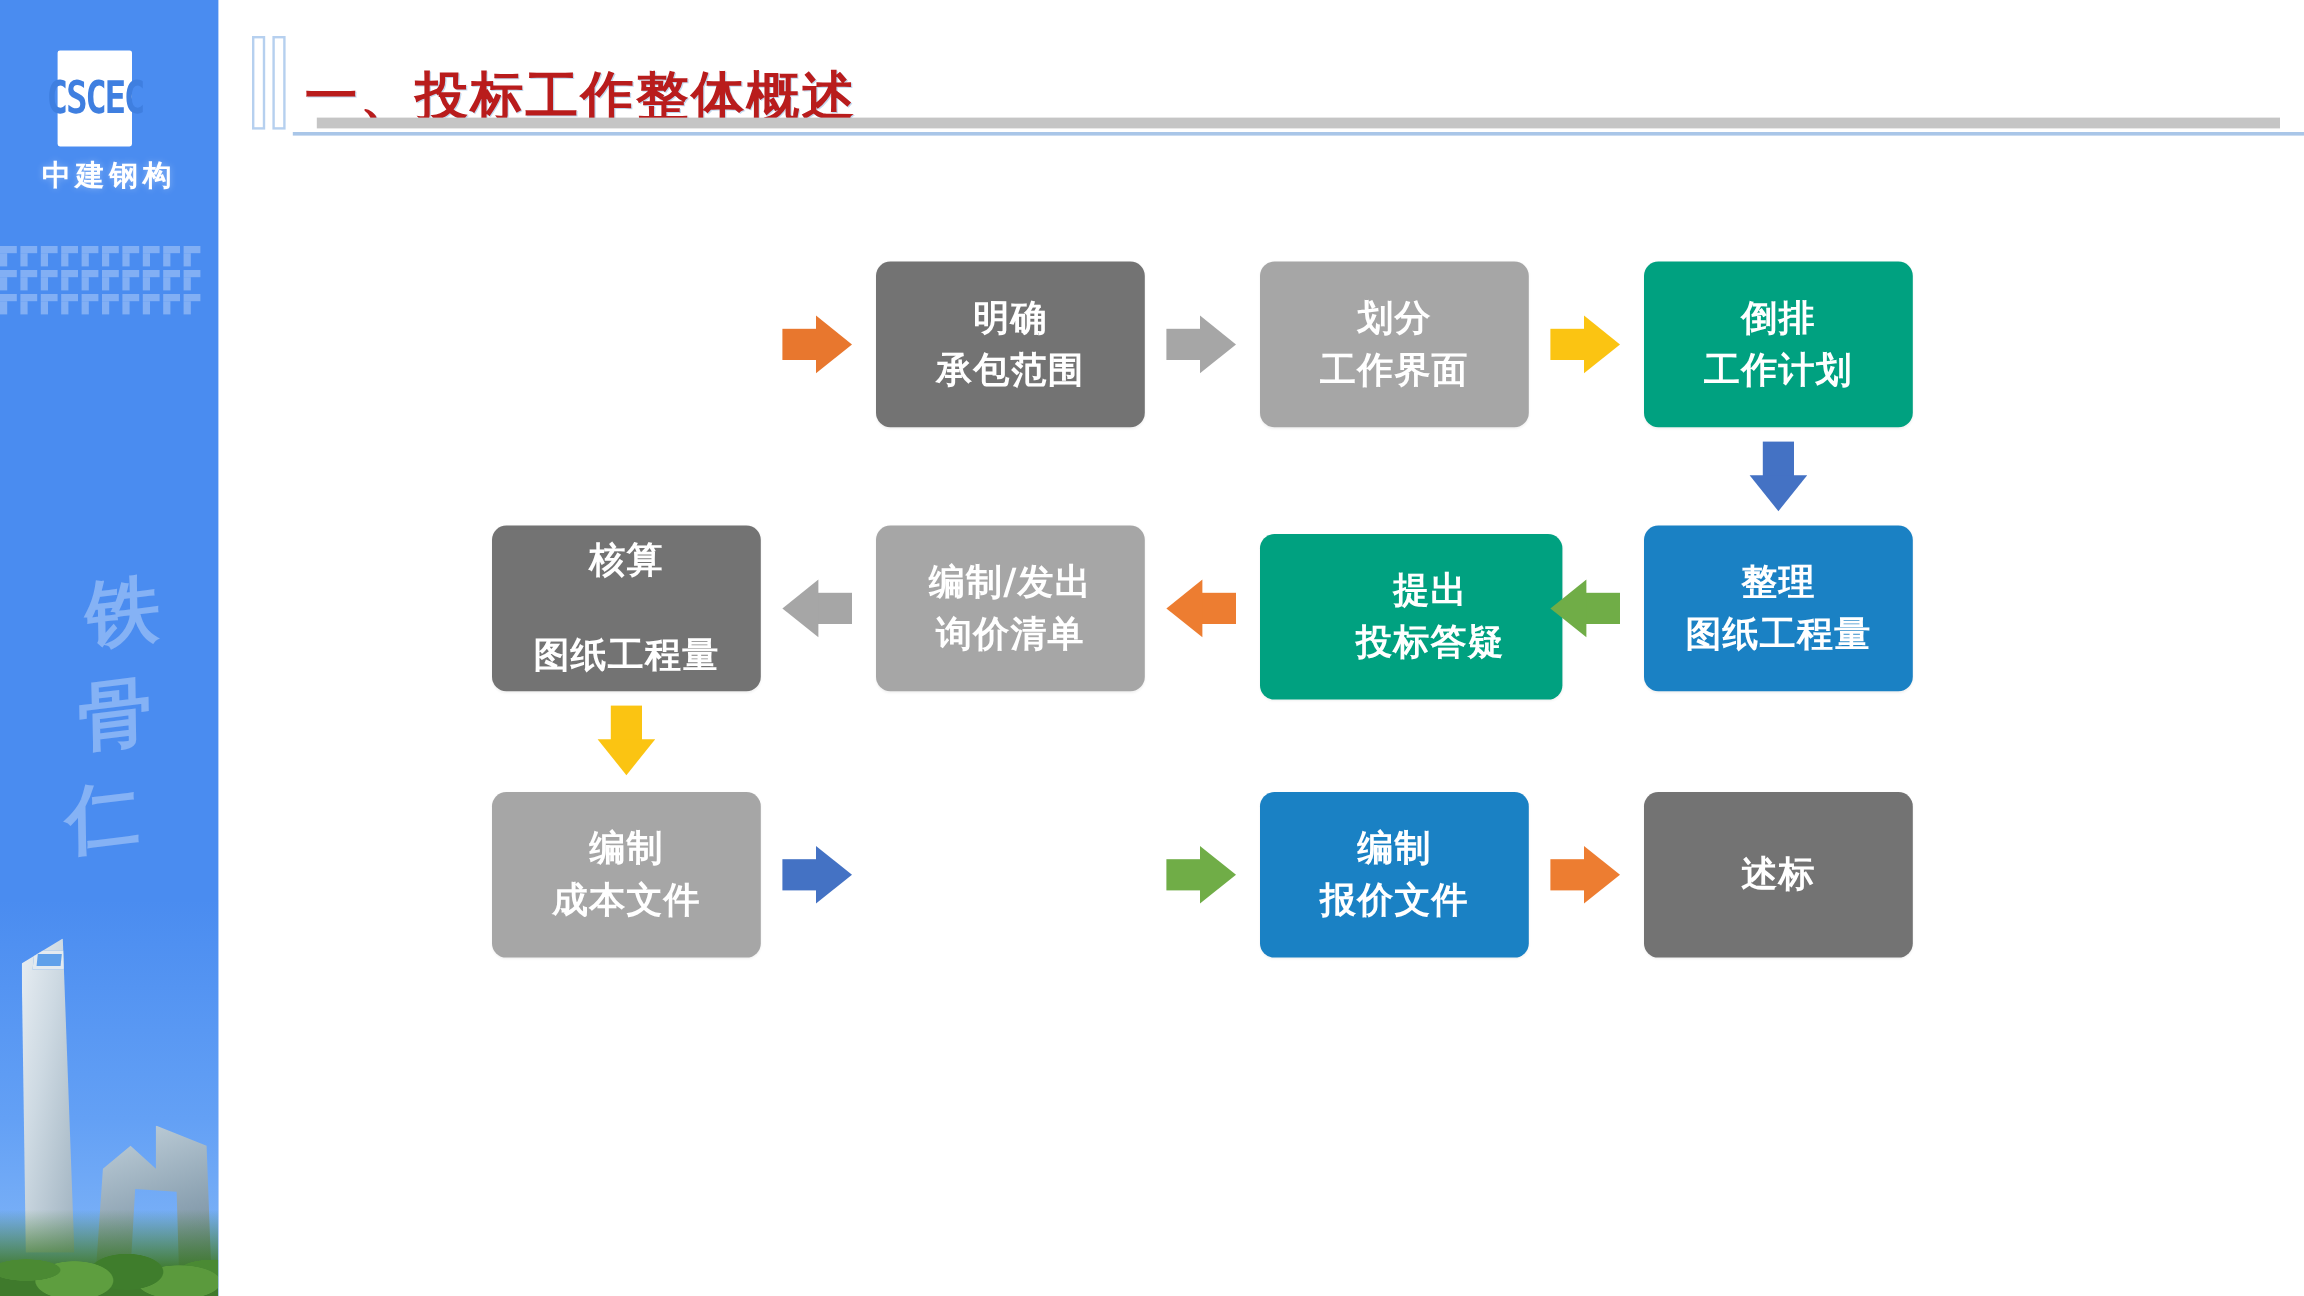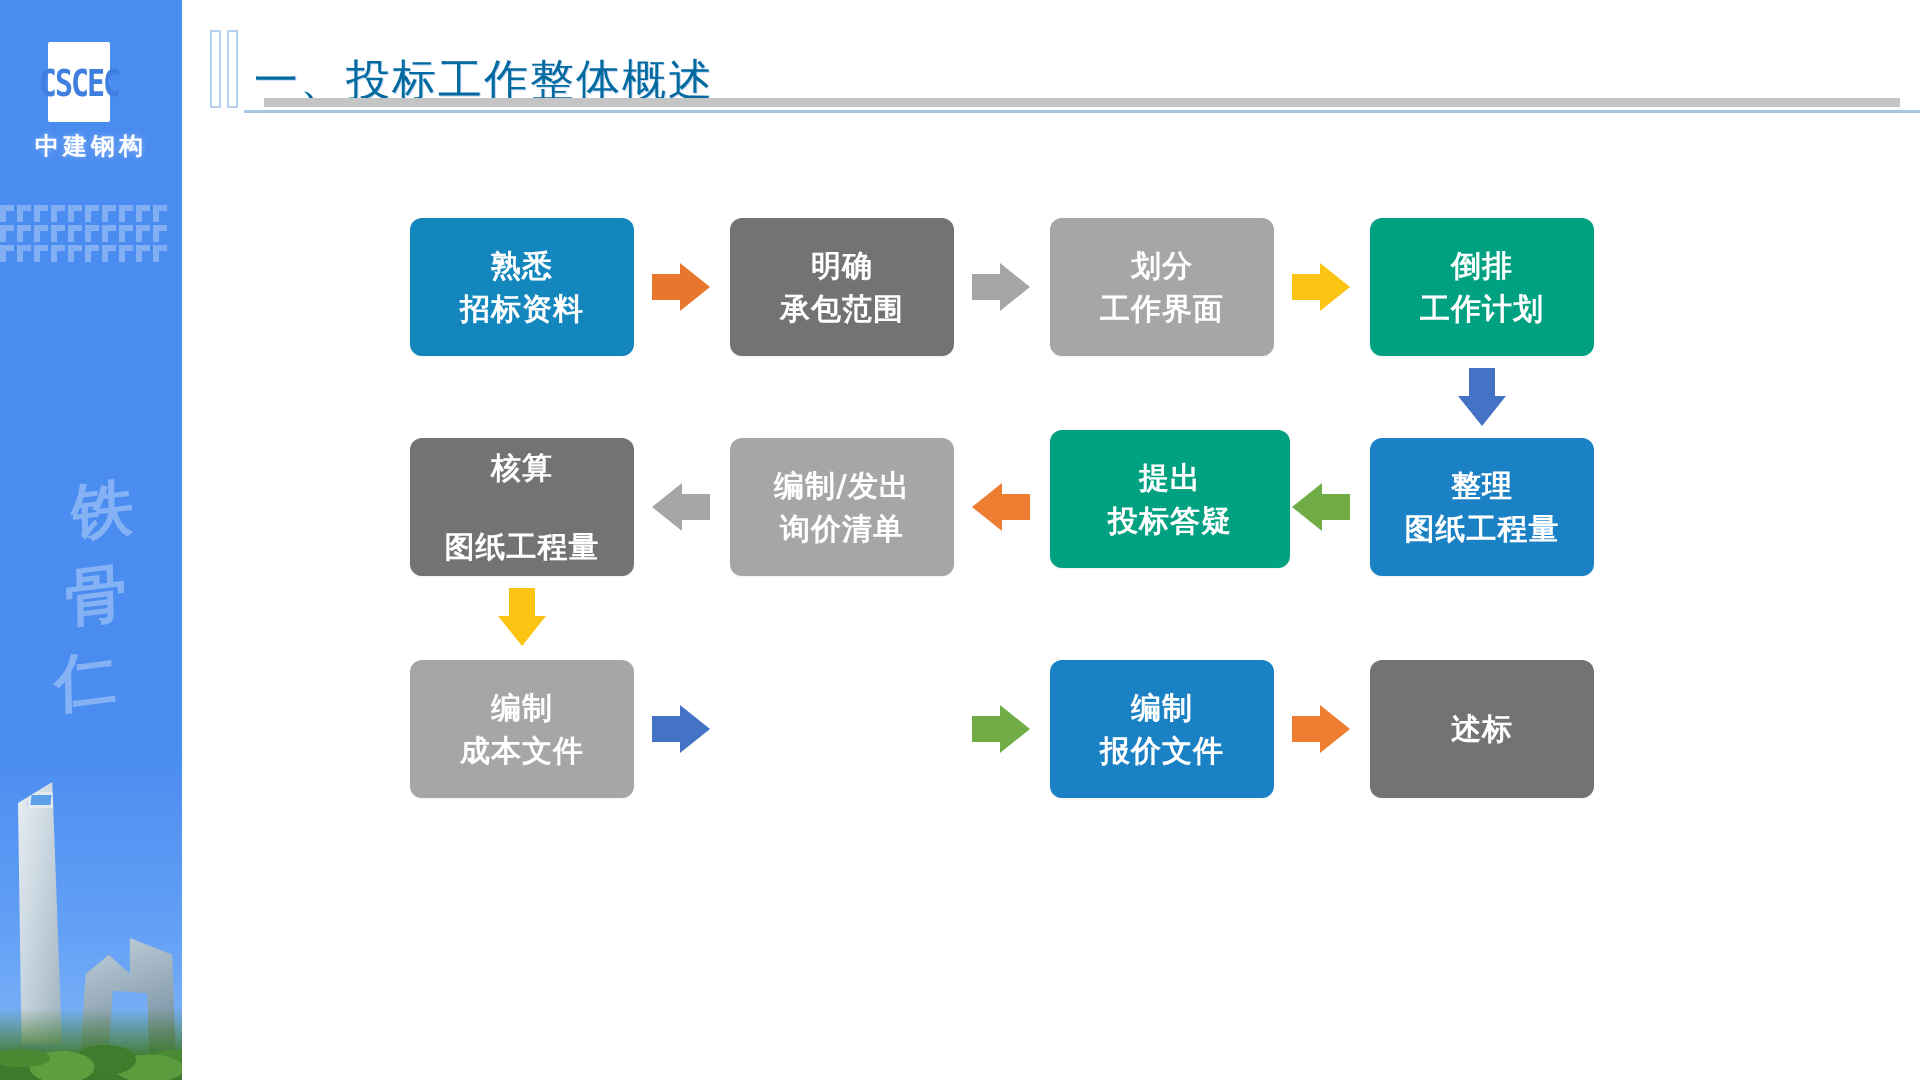--- a/index.html
+++ b/index.html
@@ -92,21 +92,21 @@
   .header{position:absolute;left:182px;top:0;right:0;height:120px;}
   .hdr-bars{position:absolute;left:28px;top:30px;width:34px;height:78px;}
   .hdr-bars .b{
     position:absolute;top:0;width:11px;height:78px;
     border:2px solid #b6d0ef;box-sizing:border-box;background:#fff;
   }
   .hdr-bars .b1{left:0;}
   .hdr-bars .b2{left:17px;}
   .page-title{
     position:absolute;left:72px;top:22px;
-    font-size:44px;font-weight:400;color:#0369a1;
+    font-size:44px;font-weight:700;color:#b91c1c;
     letter-spacing:2px;white-space:nowrap;
     text-shadow:1px 1px 0 rgba(120,170,220,.45);
   }
   .hdr-rule-grey{
     position:absolute;left:82px;top:98px;right:20px;height:9px;background:#c5c5c5;
   }
   .hdr-rule-blue{
     position:absolute;left:62px;top:110px;right:0px;height:3px;background:#a9c6e8;
   }
 
@@ -213,24 +213,20 @@
       <span class="b b1"></span>
       <span class="b b2"></span>
     </div>
     <h1 class="page-title">一、投标工作整体概述</h1>
     <div class="hdr-rule-grey"></div>
     <div class="hdr-rule-blue"></div>
   </header>
 
   <main class="flow">
 
-    <div class="node c-blue" id="n1" style="left:228px;top:98px;width:224px;height:138px;">
-      <span class="l1">熟悉</span>
-      <span class="l2">招标资料</span>
-    </div>
 
     <div class="arrow arr-r" id="a1" style="left:470px;top:143px;width:58px;height:48px;">
       <span class="shaft" style="background:#e8772e;"></span>
       <span class="head" style="border-left:30px solid #e8772e;"></span>
     </div>
 
     <div class="node c-orange" id="n2" style="left:548px;top:98px;width:224px;height:138px;">
       <span class="l1">明确</span>
       <span class="l2">承包范围</span>
     </div>
@@ -273,21 +269,21 @@
     <div class="node c-grey" id="n6" style="left:548px;top:318px;width:224px;height:138px;">
       <span class="l1">编制/发出</span>
       <span class="l2">询价清单</span>
     </div>
 
     <div class="arrow arr-l" id="a6" style="left:790px;top:363px;width:58px;height:48px;">
       <span class="shaft" style="background:#ed7d31;"></span>
       <span class="head" style="border-right:30px solid #ed7d31;"></span>
     </div>
 
-    <div class="node c-teal" id="n7" style="left:868px;top:310px;width:240px;height:138px;">
+    <div class="node c-teal" id="n7" style="left:868px;top:325px;width:220px;height:138px;padding-left:32px;">
       <span class="l1">提出</span>
       <span class="l2">投标答疑</span>
     </div>
 
     <div class="arrow arr-l" id="a5" style="left:1110px;top:363px;width:58px;height:48px;">
       <span class="shaft" style="background:#70ad47;"></span>
       <span class="head" style="border-right:30px solid #70ad47;"></span>
     </div>
 
     <div class="node c-blue2" id="n8" style="left:1188px;top:318px;width:224px;height:138px;font-family:Liberation Serif, serif;">

